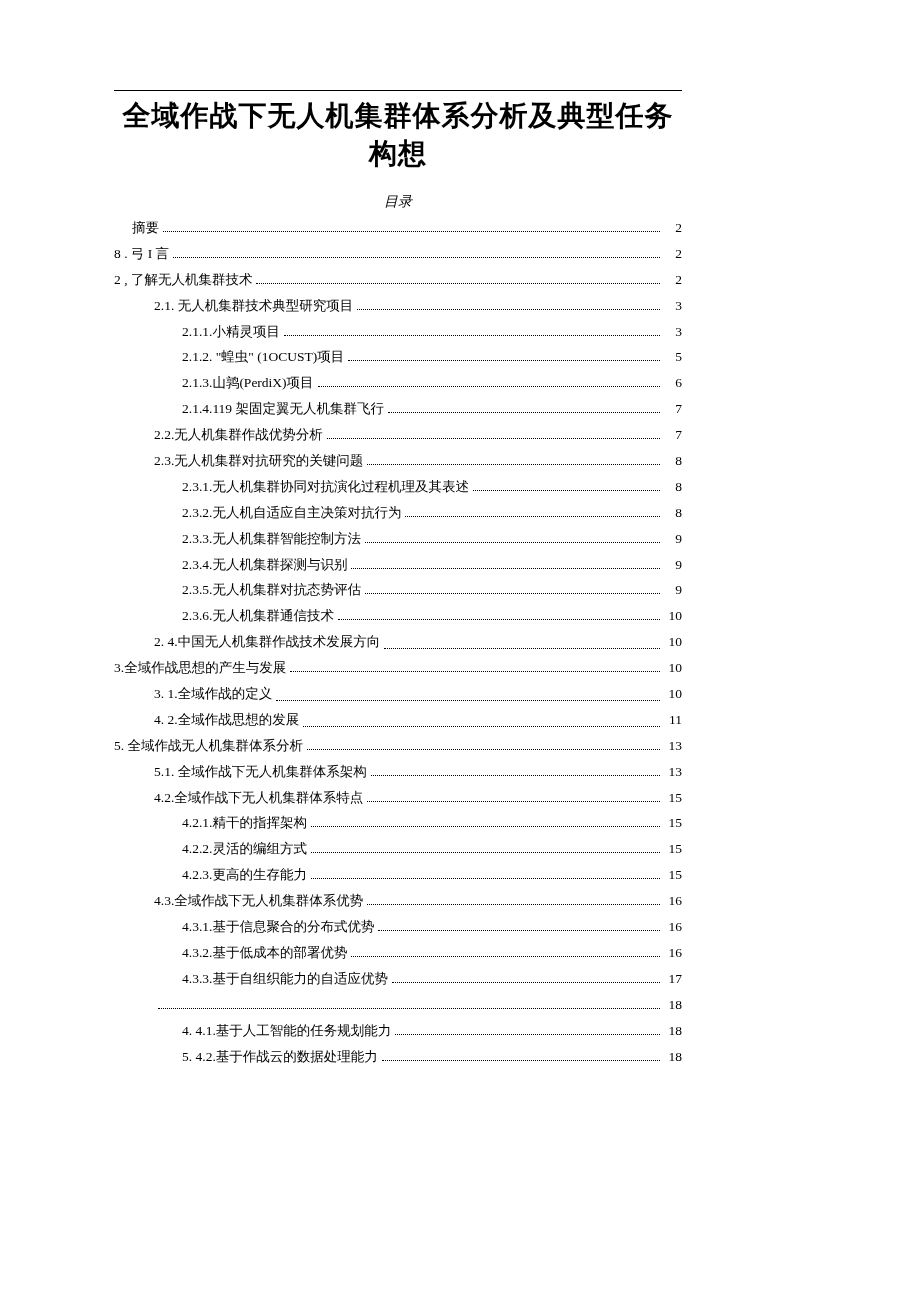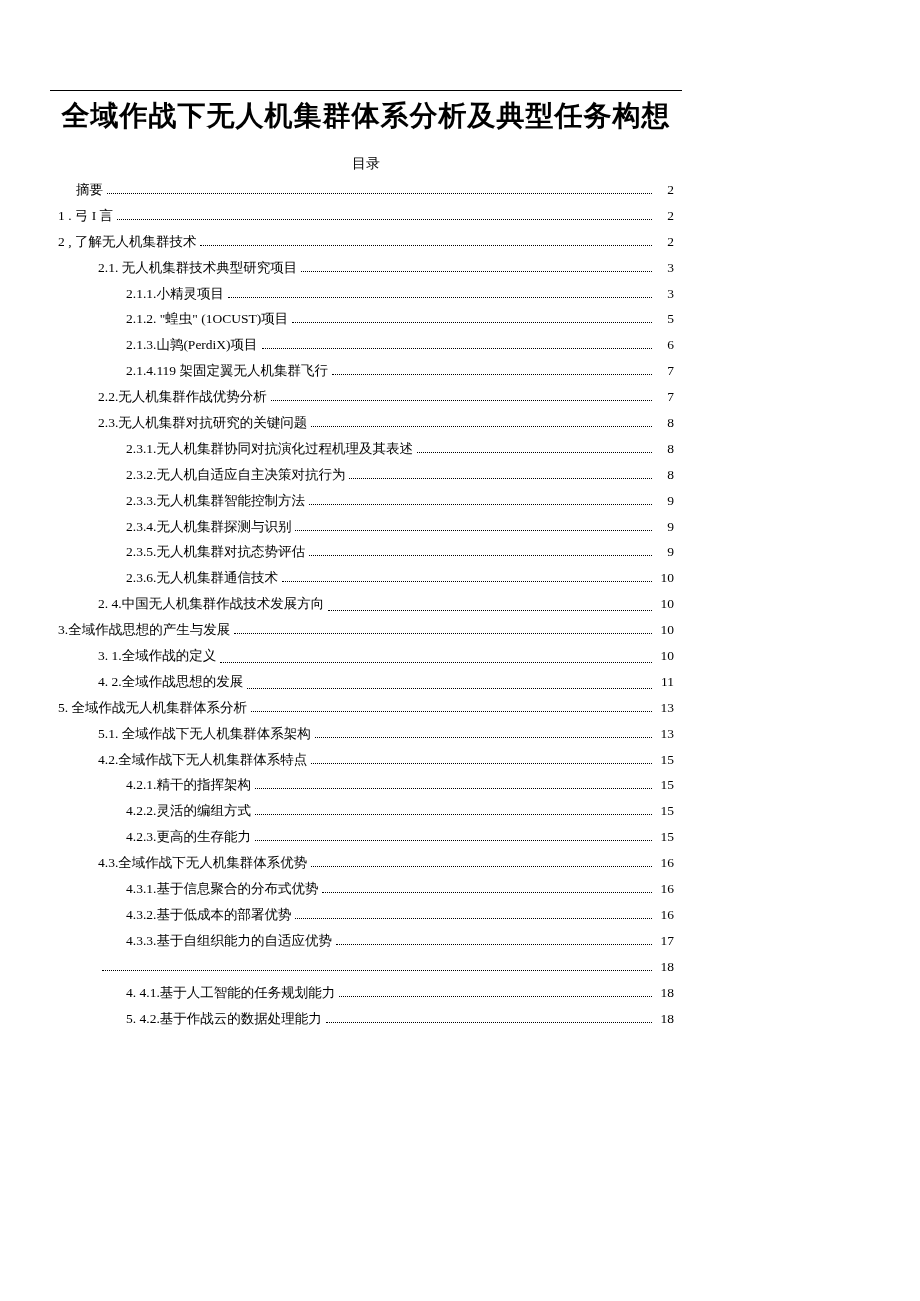--- a/index.html
+++ b/index.html
@@ -6,50 +6,51 @@
     margin: 0;
     padding: 0;
     background: #fff;
     font-family: "SimSun", "宋体", serif;
     color: #000;
     width: 920px;
   }
   .page {
     width: 772px;
     min-height: 1301px;
-    padding: 90px 90px 60px 50px;
+    padding: 90px 90px 60px 114px;
     box-sizing: border-box;
     position: relative;
   }
   .title-rule {
     border: none;
     border-top: 1px solid #000;
     margin: 0 0 6px 0;
   }
   .doc-title {
     text-align: center;
     font-size: 28px;
     font-weight: 600;
     font-family: "SimHei", "黑体", "Microsoft YaHei", sans-serif;
     margin: 0 0 20px 0;
     letter-spacing: 1px;
   }
   .toc-label {
     text-align: center;
     font-size: 14px;
     margin: 15px 0 8px 0;
+    font-style: italic;
   }
   .toc {
     font-size: 13.5px;
     line-height: 1.4;
   }
   .toc-row {
     display: flex;
     align-items: baseline;
-    margin: 7px 8px;
+    margin: 7px 0;
     white-space: nowrap;
   }
   .toc-text {
     flex: 0 0 auto;
   }
   .toc-dots {
     flex: 1 1 auto;
     border-bottom: 1.5px dotted #000;
     margin: 0 4px 3px 4px;
     min-width: 10px;
@@ -77,21 +78,21 @@
 
   <div class="toc-label">目录</div>
 
   <div class="toc" id="toc">
       <div class="toc-row lvl0">
         <span class="toc-text">摘要</span>
         <span class="toc-dots"></span>
         <span class="toc-page">2</span>
       </div>
       <div class="toc-row lvl1">
-        <span class="toc-text">1 . 弓 I 言</span>
+        <span class="toc-text">8 . 弓 I 言</span>
         <span class="toc-dots"></span>
         <span class="toc-page">2</span>
       </div>
       <div class="toc-row lvl1">
         <span class="toc-text">2 , 了解无人机集群技术</span>
         <span class="toc-dots"></span>
         <span class="toc-page">2</span>
       </div>
       <div class="toc-row lvl2">
         <span class="toc-text">2.1.   无人机集群技术典型研究项目</span>

